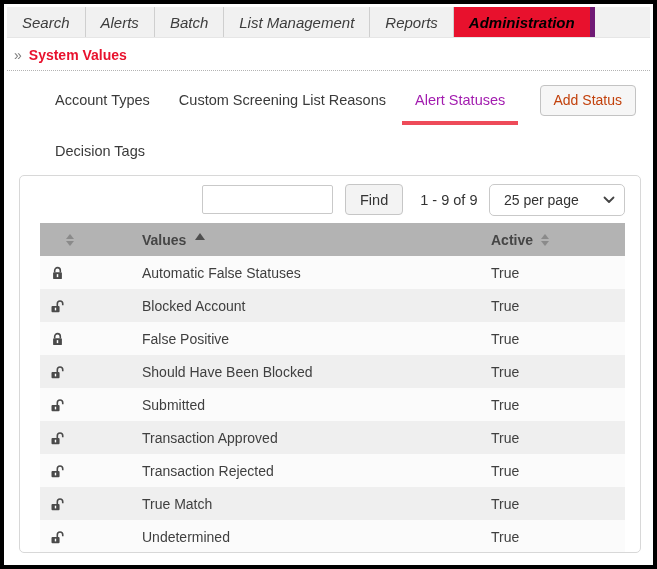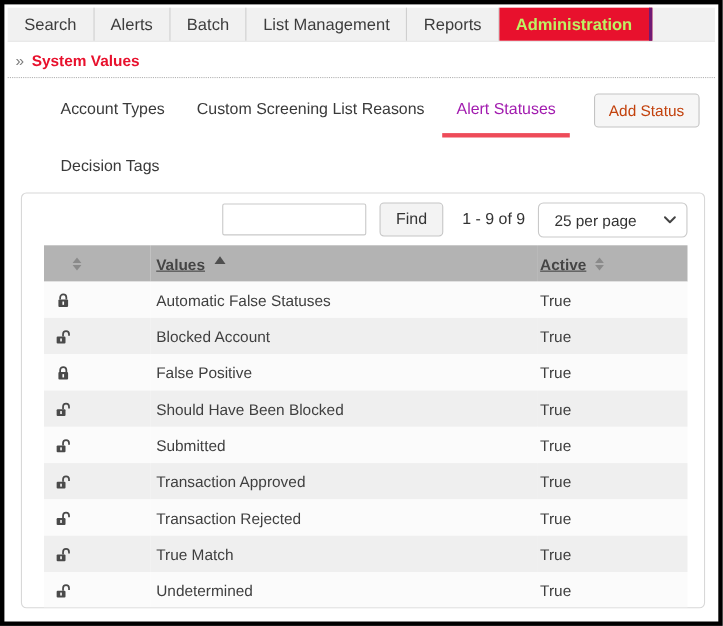--- a/index.html
+++ b/index.html
@@ -18,25 +18,25 @@
     align-items:stretch;
     background:#f1f1f1;
     height:31px;
     border-bottom:1px solid #e6e6e6;
   }
   .nav-item {
     display:flex; align-items:center;
     padding:0 15px;
     font-size:15px; color:#3d3d3d;
     border-right:1px solid #cfcfcf;
-    cursor:pointer; white-space:nowrap;
+    cursor:pointer; white-space:nowrap;font-style:italic;
   }
   .nav-item.active {
-    background:#e8112d; color:#bef264; font-weight:600;
-    border-right:3px solid #701a75;
+    background:#e8112d; color:#000000; font-weight:600;
+    border-right:5px solid #701a75;
   }
 
   
   .breadcrumb {
     display:flex; align-items:center; gap:7px;
     padding:9px 6px 7px 7px;
     font-size:14px;
   }
   .breadcrumb .chev { color:#7e7e7e; font-size:14px; }
   .breadcrumb .crumb { color:#e8112d; font-weight:bold; }
@@ -126,21 +126,21 @@
     background:#b3b3b3;
     height:33px;
     text-align:left;
     font-weight:bold; color:#454545;
     cursor:pointer;
   }
   .th-inner { display:flex; align-items:center; }
   .th-icon { padding-left:18px; }
   .th-values { padding-left:5px; }
   .th-active { padding-left:2px; }
-  .col-label { text-decoration:underline; }
+  .col-label { }
   .sort-stack {
     display:inline-flex; flex-direction:column; gap:2px;
     margin-left:8px;
   }
   .tri-up   { width:0; height:0; border-left:4px solid transparent; border-right:4px solid transparent; border-bottom:5px solid #8a8a8a; }
   .tri-down { width:0; height:0; border-left:4px solid transparent; border-right:4px solid transparent; border-top:5px solid #8a8a8a; }
   .tri-up-big {
     width:0; height:0; margin-left:9px; margin-bottom:7px;
     border-left:5px solid transparent; border-right:5px solid transparent;
     border-bottom:7px solid #4f4f4f;

